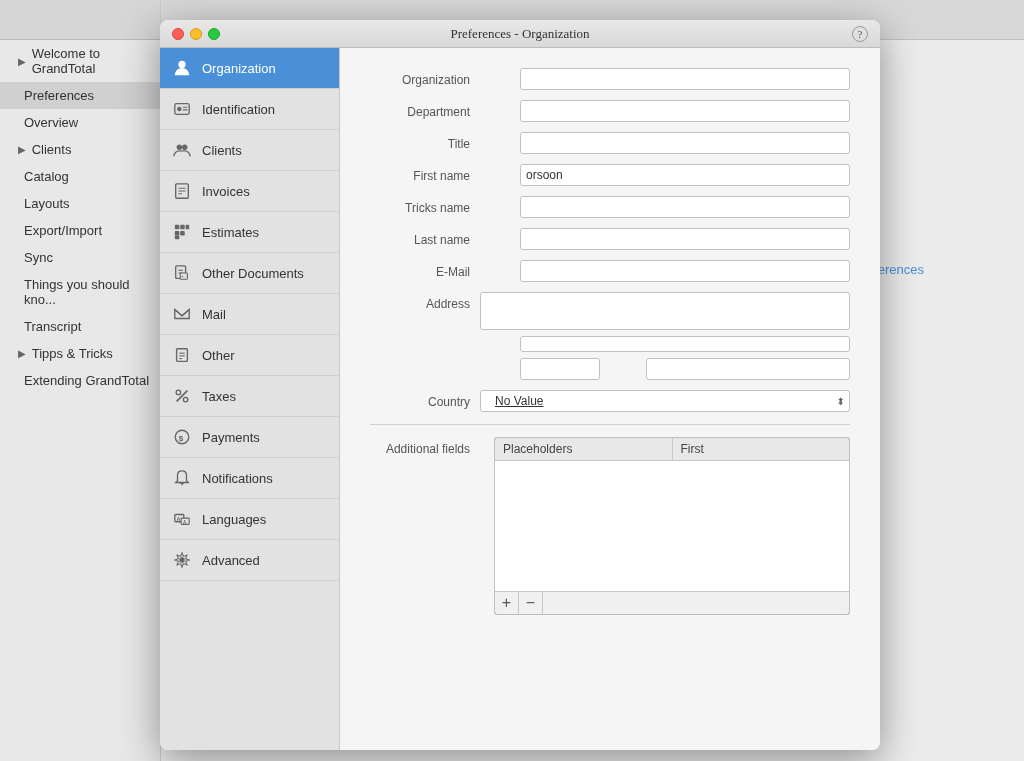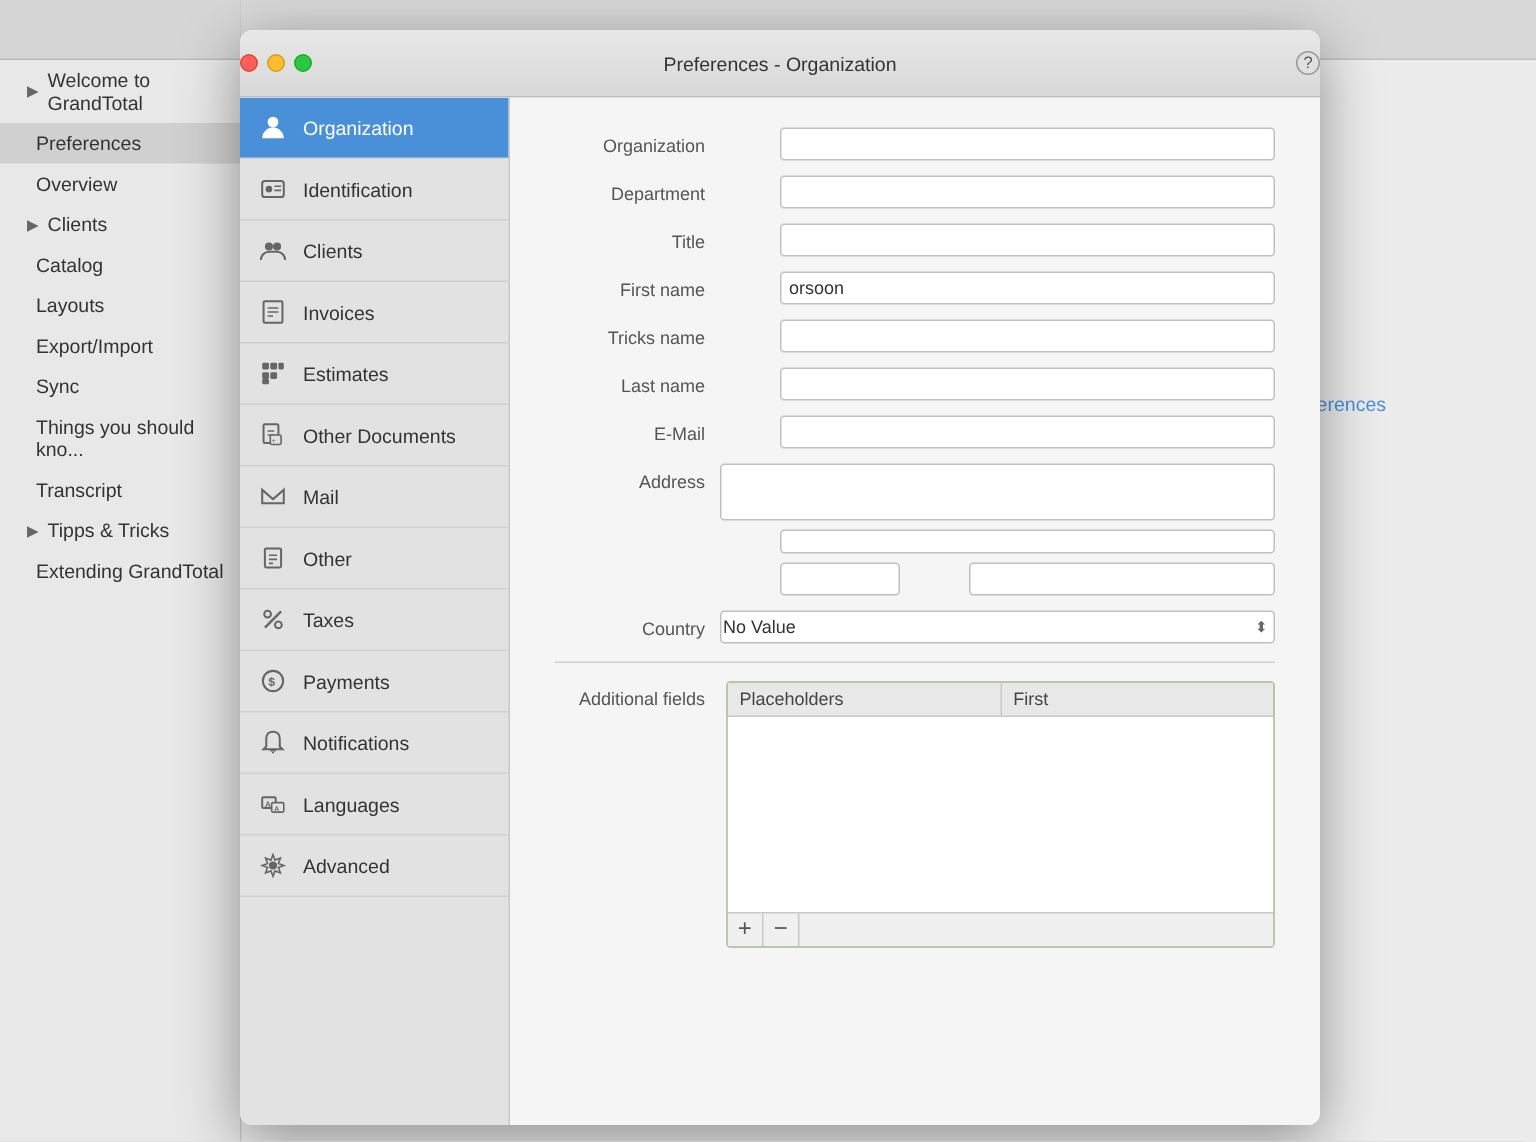--- a/index.html
+++ b/index.html
@@ -67,28 +67,29 @@
       height: 730px;
       background: #f0f0f0;
       border-radius: 8px;
       box-shadow: 0 10px 40px rgba(0,0,0,0.4);
       display: flex;
       flex-direction: column;
       overflow: hidden;
     }
 
     .modal-titlebar {
-      height: 45px;
+      height: 28px;
       background: linear-gradient(to bottom, #e8e8e8, #d8d8d8);
       border-bottom: 1px solid #bbb;
       display: flex;
       align-items: center;
-      padding: 0 0;
+      padding: 0 12px;
       position: relative;
       border-radius: 8px 8px 0 0;
+      font-family: Liberation Serif, serif;
     }
 
     .traffic-lights {
       display: flex;
       gap: 6px;
       align-items: center;
     }
 
     .traffic-light {
       width: 12px;
@@ -245,63 +246,64 @@
       display: flex;
       align-items: center;
     }
 
     .form-select {
       flex: 1;
       height: 22px;
       border: 1px solid #c0c0c0;
       border-radius: 3px;
       background: white;
-      padding: 0 20px 0 1px;
+      padding: 0 20px 0 14px;
       font-size: 12px;
       color: #333;
       appearance: none;
       outline: none;
       cursor: pointer;
+      text-decoration: underline;
     }
 
     .select-arrow {
       position: absolute;
       right: 5px;
       pointer-events: none;
       font-size: 10px;
       color: #666;
     }
 
     .divider {
       border: none;
       border-top: 1px solid #d0d0d0;
       margin: 12px 0;
     }
 
     .add-fields-row {
       display: flex;
       align-items: flex-start;
-      gap: 4px;
+      gap: 14px;
     }
 
     .add-fields-label {
       width: 110px;
       text-align: right;
       font-size: 12px;
       color: #555;
       padding-right: 10px;
       padding-top: 5px;
       flex-shrink: 0;
     }
 
     .add-fields-table {
       flex: 1;
       border: 1px solid #c0c0c0;
       border-radius: 3px;
-      background: #84cc16;
+      background: #0369a1;
       min-height: 170px;
       overflow: hidden;
     }
 
     .table-header {
       display: flex;
       background: #e8e8e8;
       border-bottom: 1px solid #c8c8c8;
     }
 

